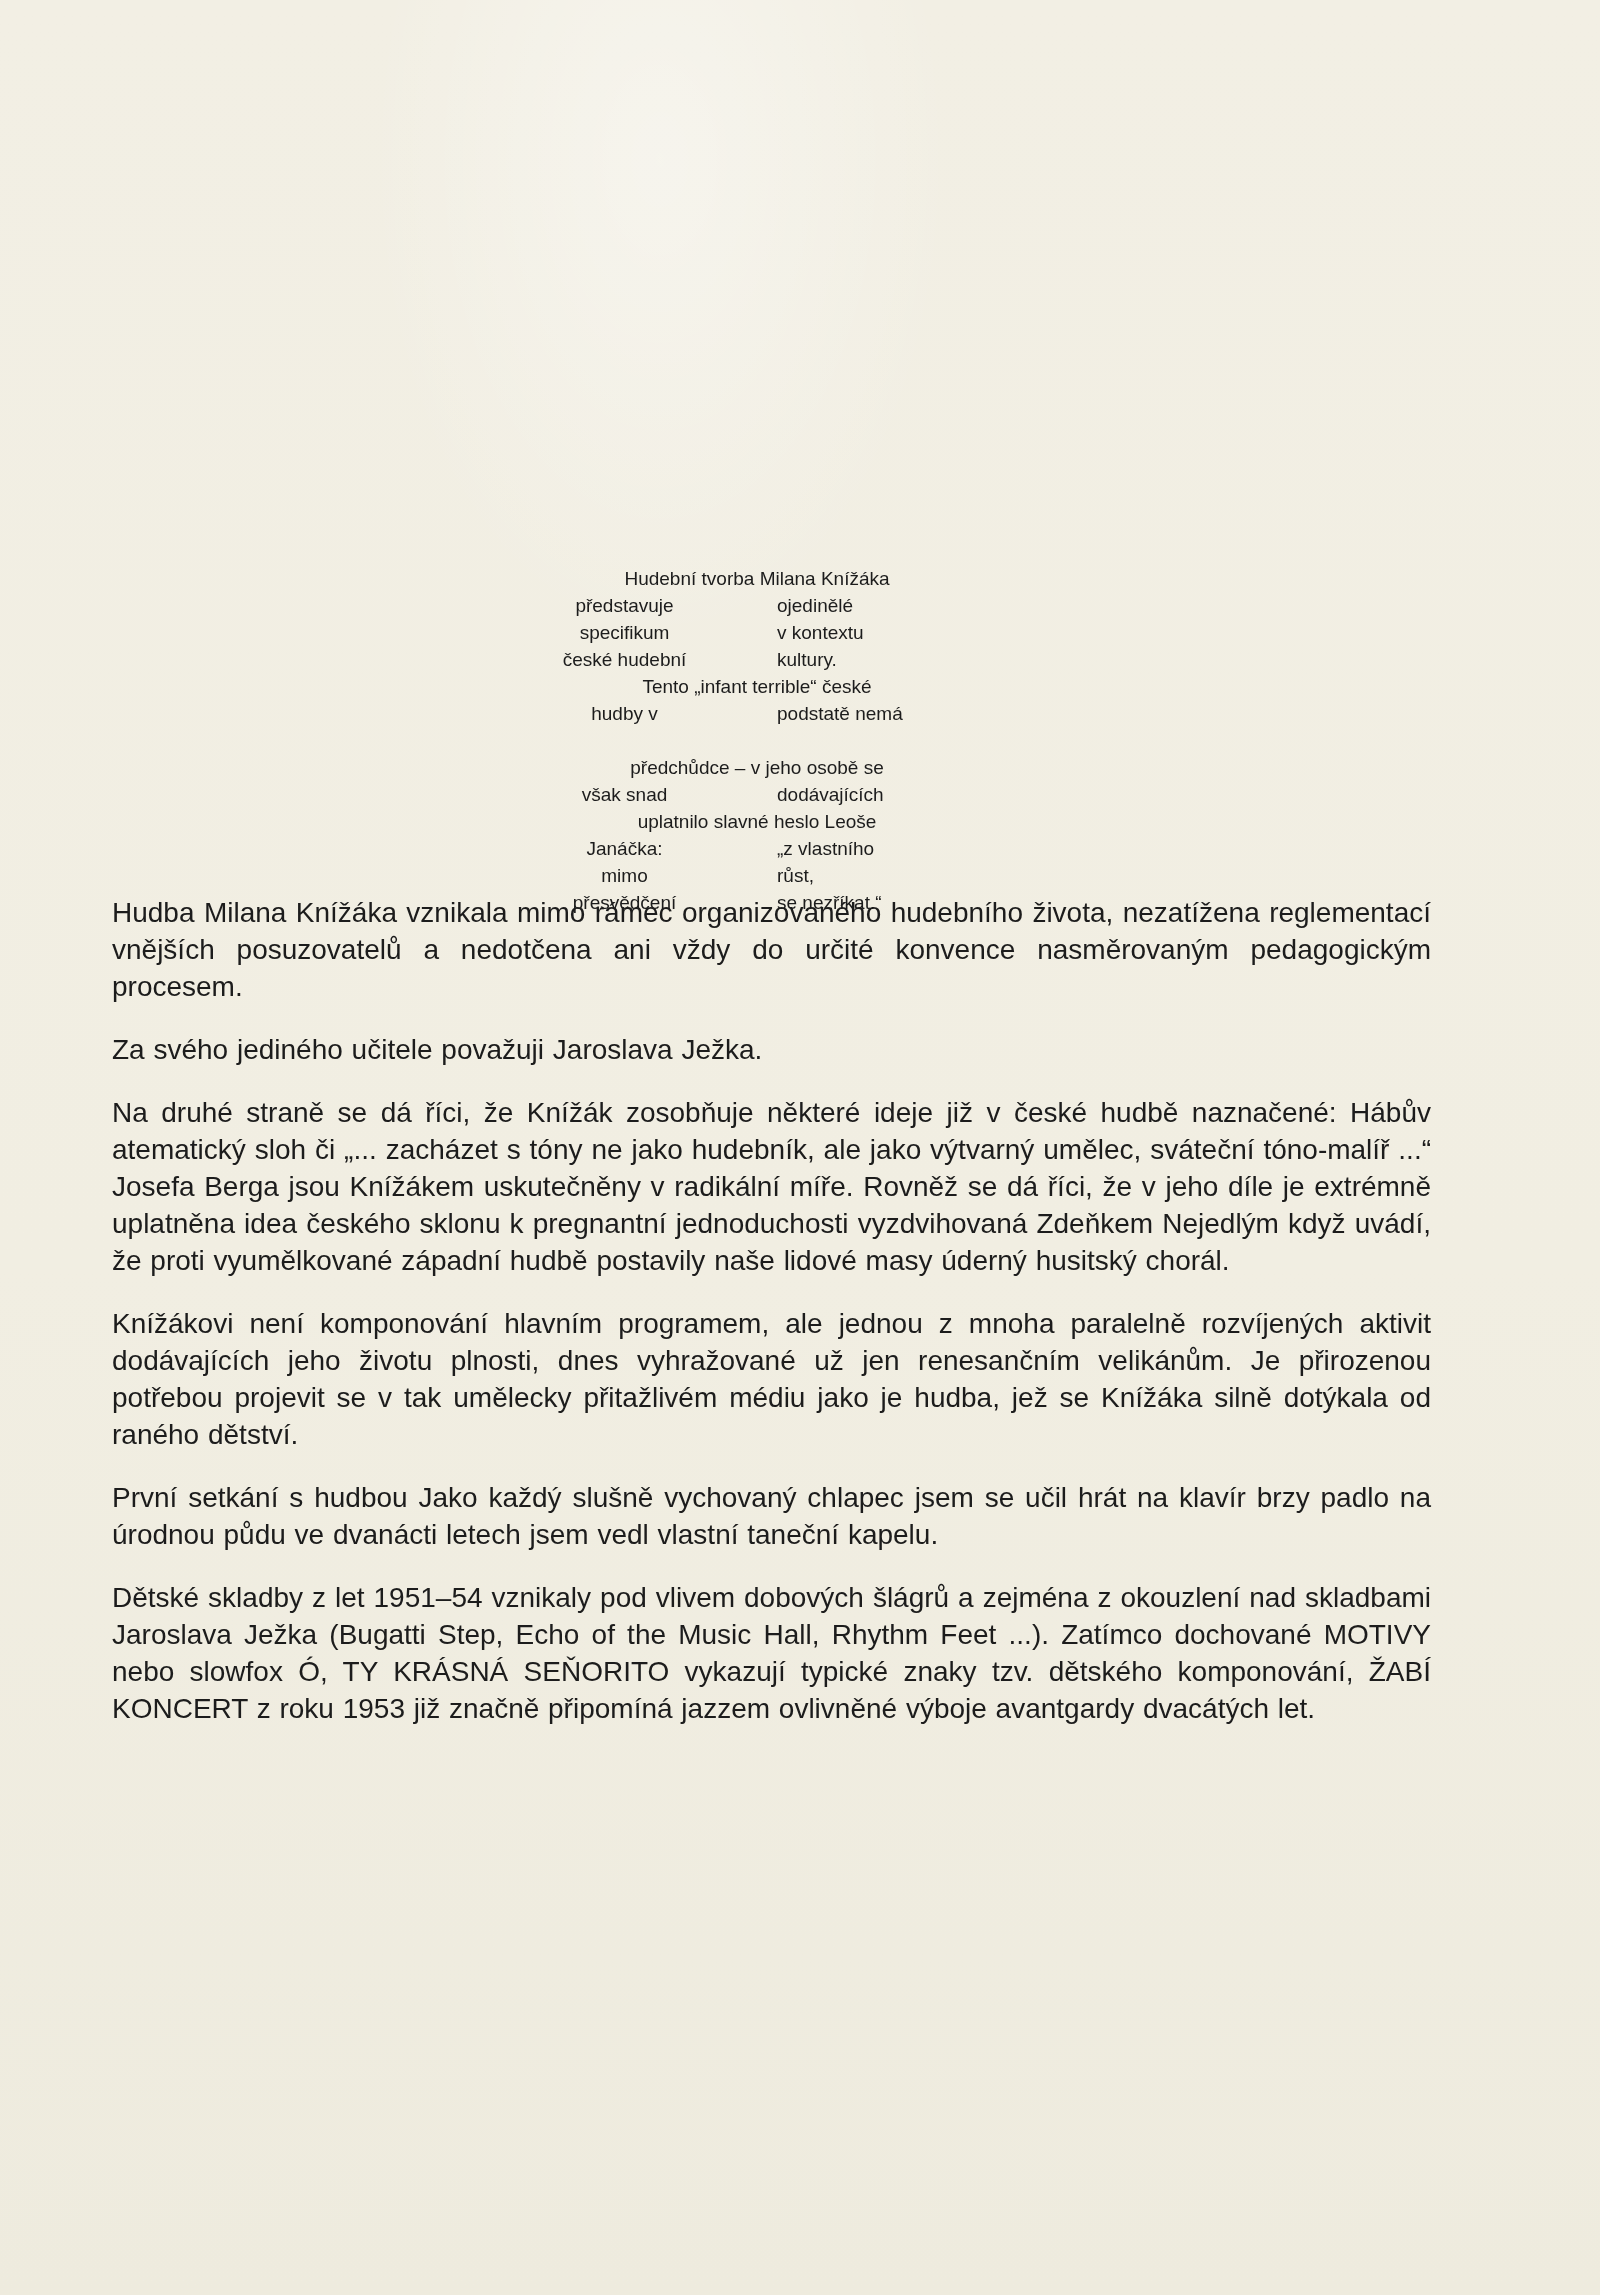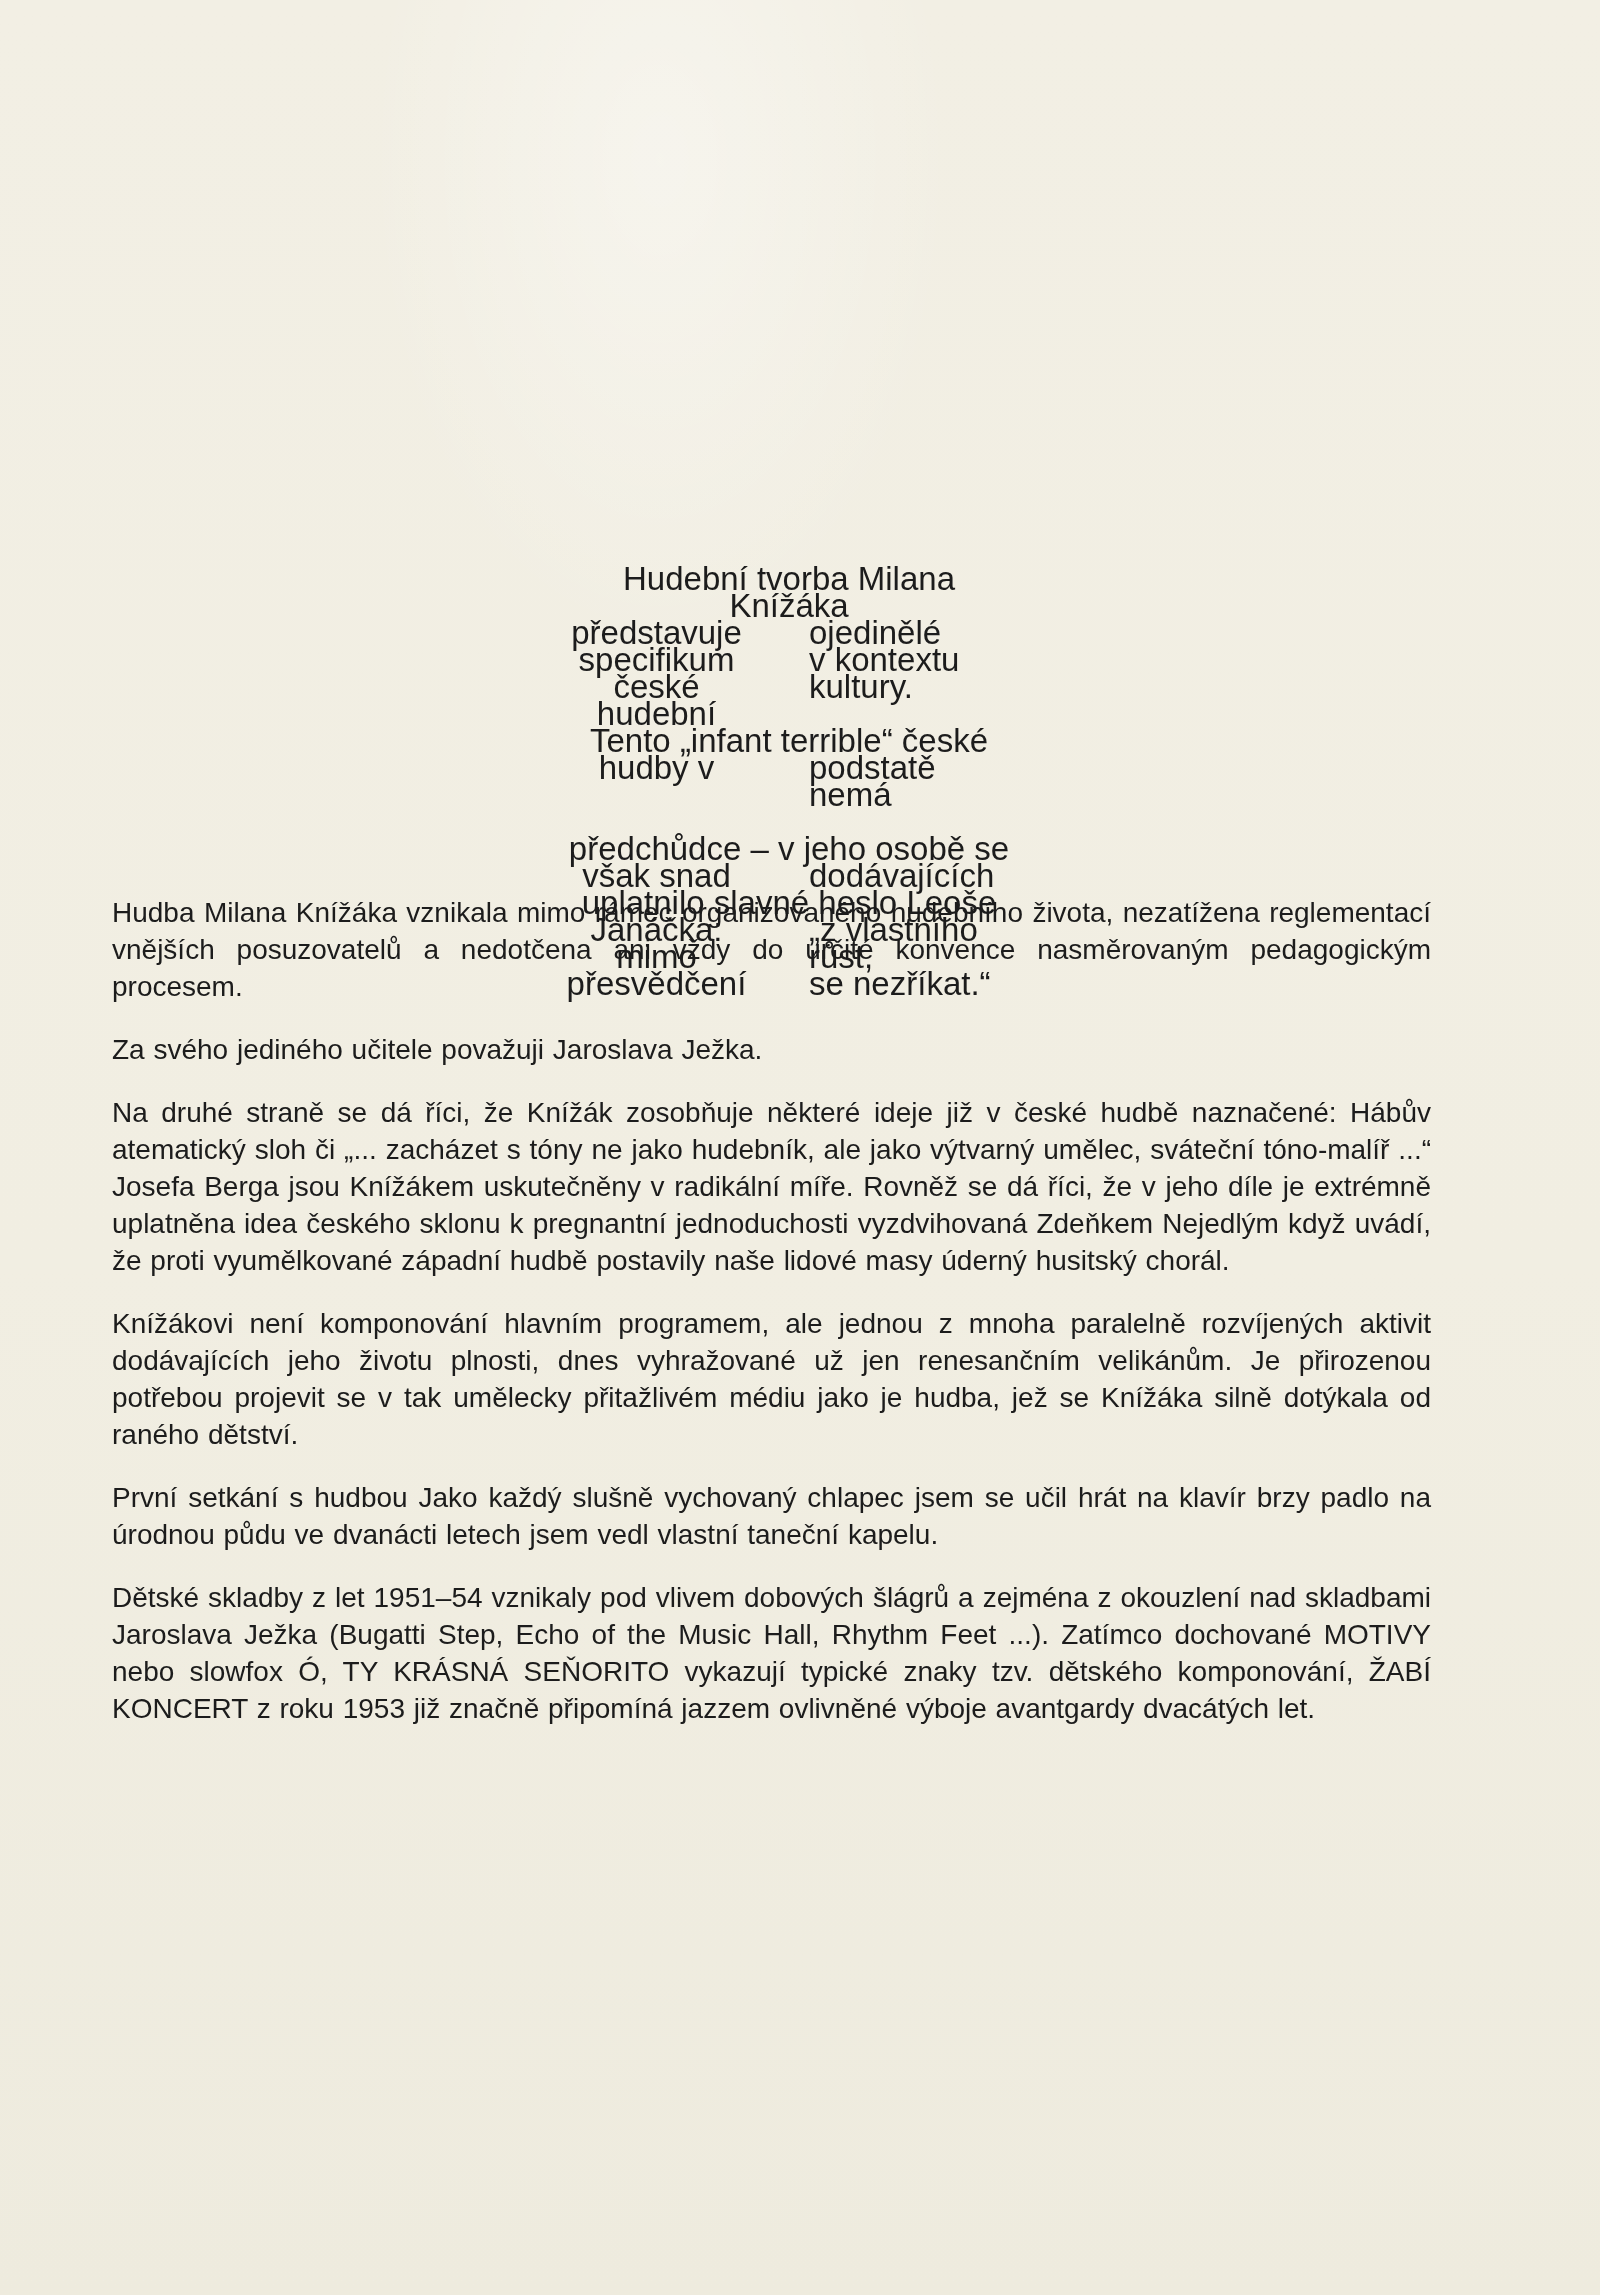--- a/index.html
+++ b/index.html
@@ -19,23 +19,23 @@
     height: 2295px;
     background:
       radial-gradient(ellipse 420px 700px at 660px 160px, rgba(255,255,255,0.35), rgba(255,255,255,0) 70%),
       linear-gradient(180deg, #f2efe4 0%, #f1eee2 55%, #eeebde 100%);
     box-sizing: border-box;
   }
   
   .poem {
     position: absolute;
     top: 565px;
-    left: 564px;
+    left: 532px;
     width: 450px;
-    font-size: 33px;
+    font-size: 19px;
     line-height: 27px;
     color: #1c1c1c;
   }
   .poem-line.single {
     text-align: center;
   }
   .poem-line.blank {
     height: 27px;
   }
   .poem-line.split {

